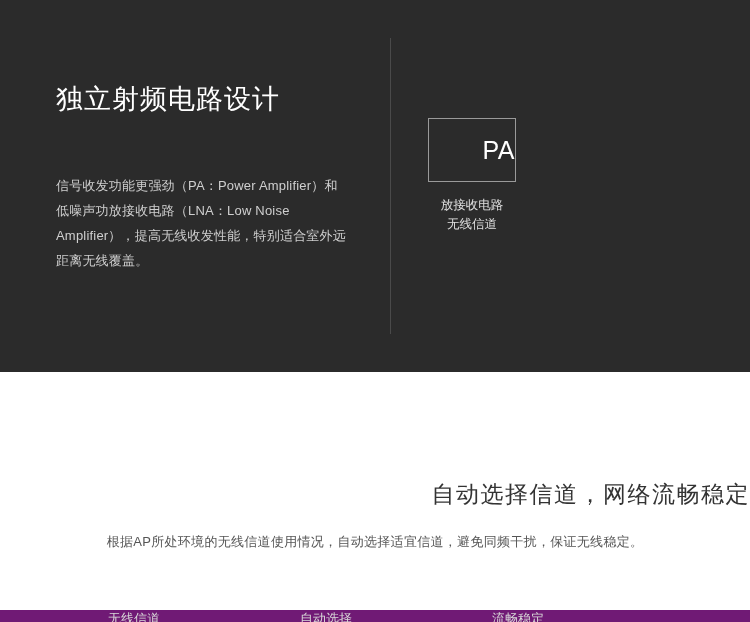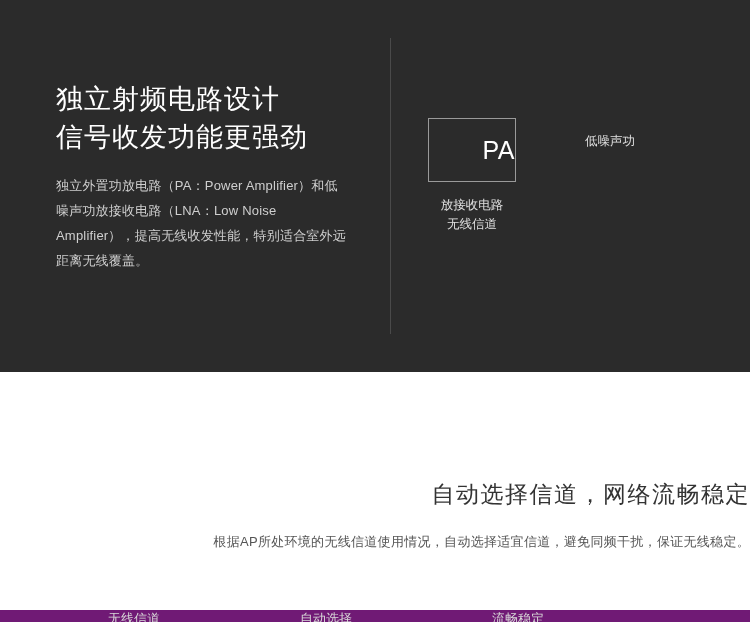--- a/index.html
+++ b/index.html
@@ -117,21 +117,21 @@
     color: #333333;
     font-size: 23px;
     letter-spacing: 1.5px;
     font-weight: 400;
   }
   .light-sub {
     position: absolute;
     left: 0;
     top: 148px;
     width: 750px;
-    text-align: right;
+    text-align: center;
     color: #555555;
     font-size: 13px;
     letter-spacing: 0.3px;
   }
 
   
   .bottom-strip {
     position: absolute;
     left: 0;
     top: 610px;
@@ -154,40 +154,38 @@
 </head>
 <body>
 
 <div class="page">
 
   <section class="dark-section">
     <div class="dark-inner">
 
       <h1 class="headline">
         <span>独立射频电路设计</span>
-        <span class="line2">信号收发功能更强劲</span>
       </h1>
 
-      <p class="body-copy">独立外置功放电路（PA：Power Amplifier）和低噪声功放接收电路（LNA：Low Noise Amplifier），提高无线收发性能，特别适合室外远距离无线覆盖。</p>
+      <p class="body-copy">信号收发功能更强劲（PA：Power Amplifier）和低噪声功放接收电路（LNA：Low Noise Amplifier），提高无线收发性能，特别适合室外远距离无线覆盖。</p>
 
       <div class="vdivider"></div>
 
       <div class="badge-group pa">
         <div class="badge-box">
           <span>PA</span>
         </div>
         <div class="badge-caption">
           <span>放接收电路</span>
           <span>无线信道</span>
         </div>
       </div>
 
       <div class="badge-group lna">
         <div class="badge-caption">
-          <span>低噪声功</span>
         </div>
       </div>
 
     </div>
   </section>
 
   <section class="light-section">
     <h2 class="light-title">自动选择信道，网络流畅稳定</h2>
     <p class="light-sub">根据AP所处环境的无线信道使用情况，自动选择适宜信道，避免同频干扰，保证无线稳定。</p>
   </section>

